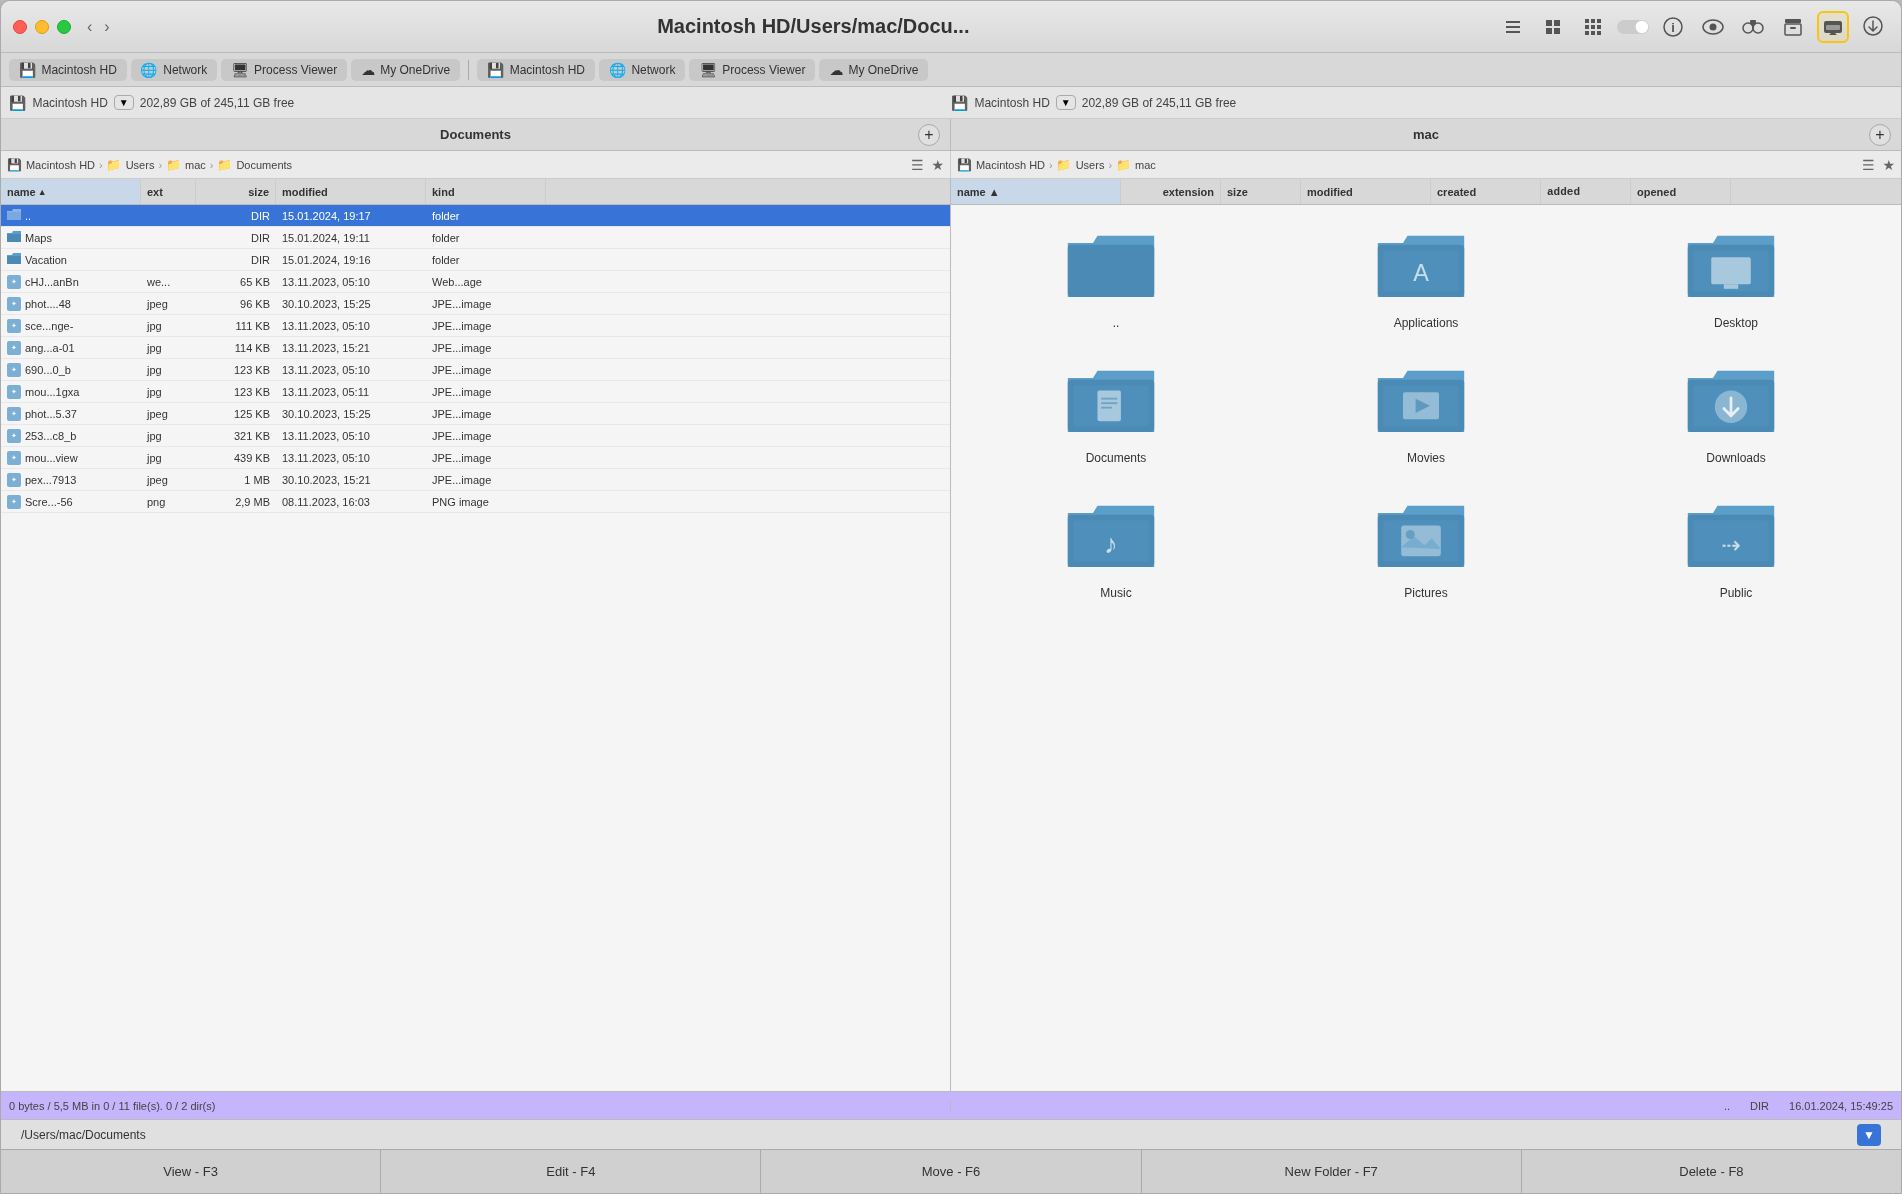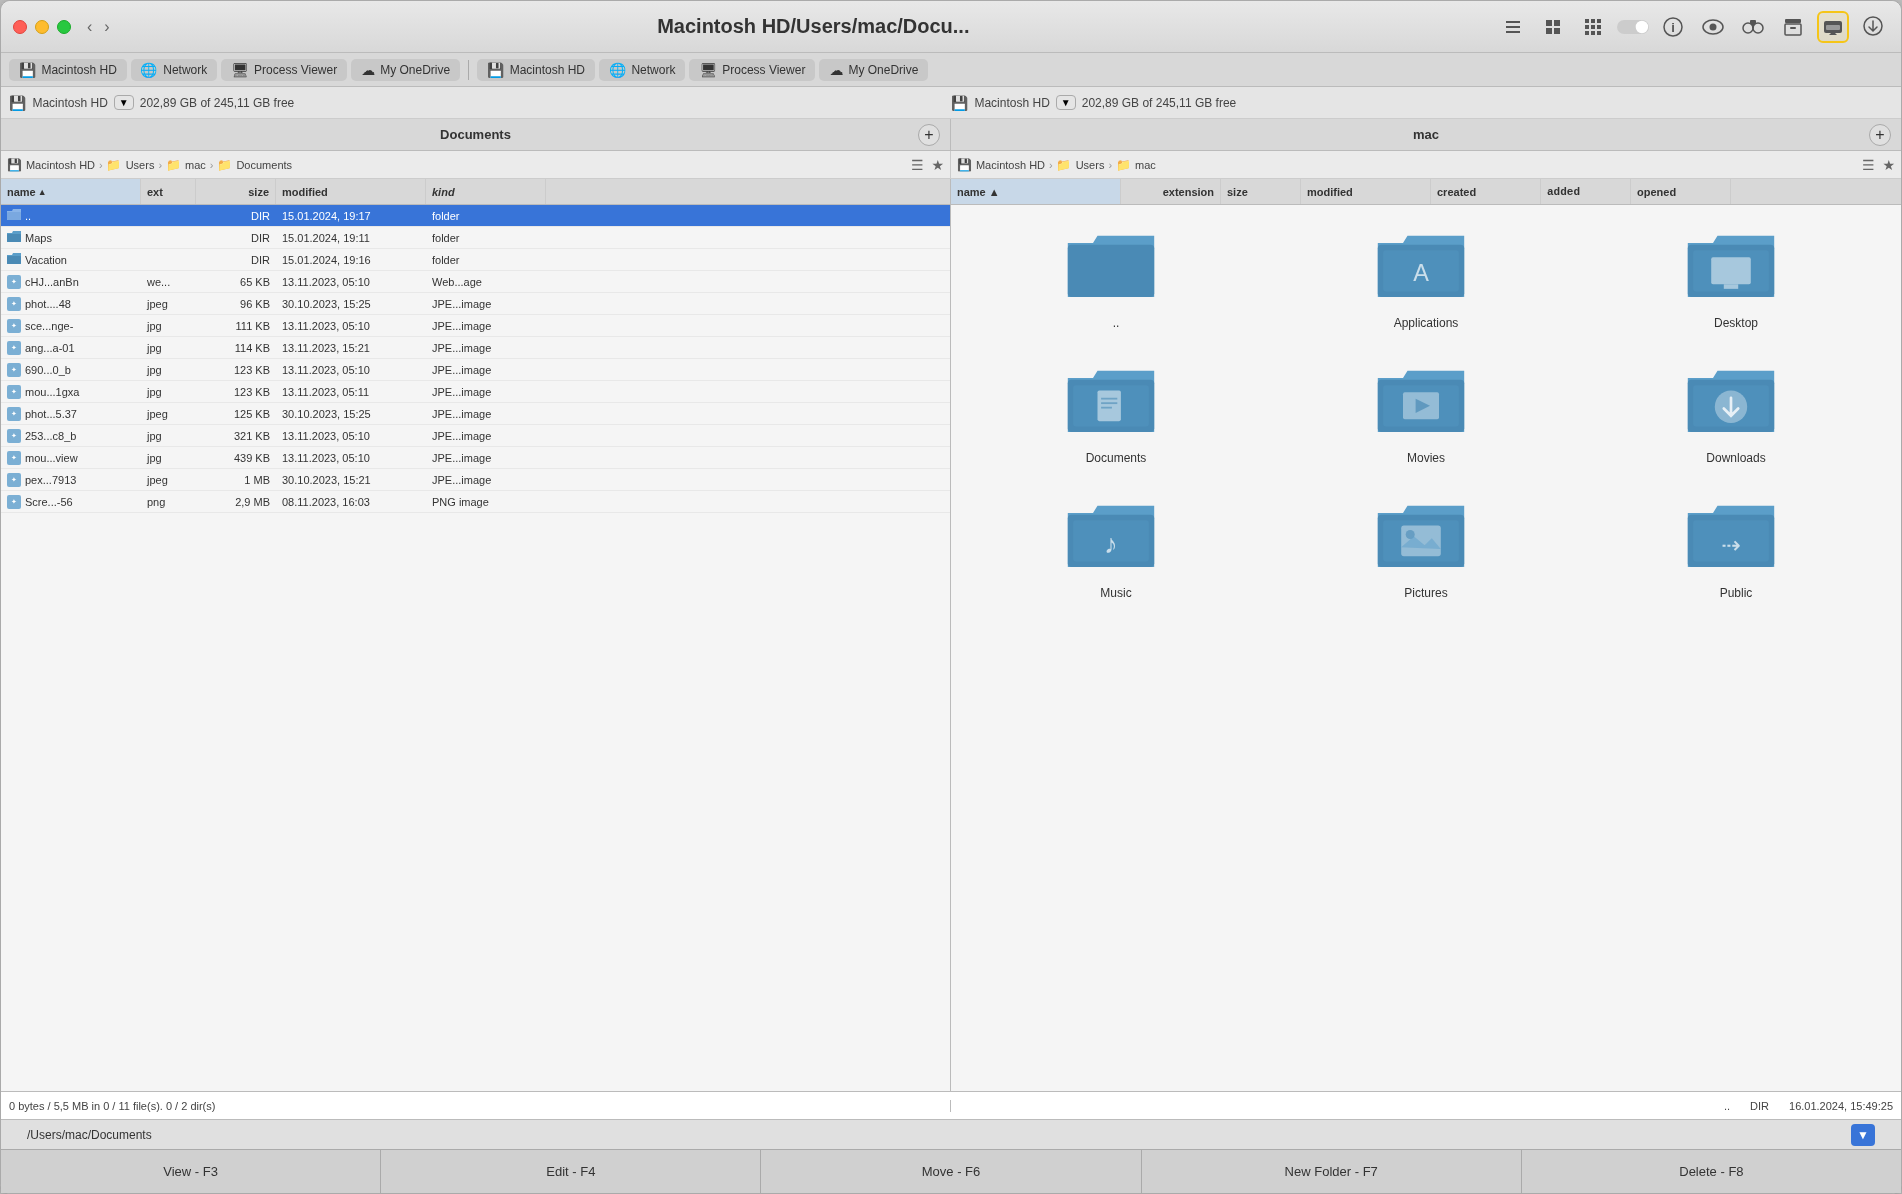--- a/index.html
+++ b/index.html
@@ -266,21 +266,21 @@
       border-right: 1px solid #ccc;
       height: 100%;
       display: flex;
       align-items: center;
     }
     .col-hdr.sorted { background: #c8d8e8; align-items: center; }
     .col-hdr-name { width: 140px; }
     .col-hdr-ext { width: 55px; }
     .col-hdr-size { width: 80px; justify-content: flex-end; }
     .col-hdr-modified { width: 150px; }
-    .col-hdr-kind { width: 120px; font-style: italic; }
+    .col-hdr-kind { width: 120px; }
     .sort-arrow { margin-left: 2px; font-size: 9px; }
 
     .col-hdr-r-name { width: 170px; background: #b8cfe0; }
     .col-hdr-r-ext { width: 100px; justify-content: flex-end; }
     .col-hdr-r-size { width: 80px; }
     .col-hdr-r-modified { width: 130px; }
     .col-hdr-r-created { width: 110px; }
     .col-hdr-r-added { width: 90px; font-family: Liberation Mono, monospace; }
     .col-hdr-r-opened { width: 100px; }
 
@@ -363,21 +363,21 @@
     }
     .folder-label {
       font-size: 12px;
       color: #333;
       text-align: center;
     }
 
     
     .status-bar {
       height: 28px;
-      background: #ffffff;
+      background: #c4b5fd;
       border-top: 1px solid #bbb;
       display: flex;
       align-items: center;
       flex-shrink: 0;
     }
     .status-left {
       width: 50%;
       border-right: 1px solid #bbb;
       padding: 0 8px;
       font-size: 11px;
@@ -393,21 +393,21 @@
       gap: 20px;
     }
 
     
     .path-bar {
       height: 30px;
       background: #e0e0e0;
       border-top: 1px solid #bbb;
       display: flex;
       align-items: center;
-      padding: 0 26px;
+      padding: 0 20px;
       font-size: 12px;
       color: #333;
       flex-shrink: 0;
     }
     .path-dropdown {
       margin-left: auto;
       width: 24px;
       height: 22px;
       background: #3874d8;
       border-radius: 4px;

